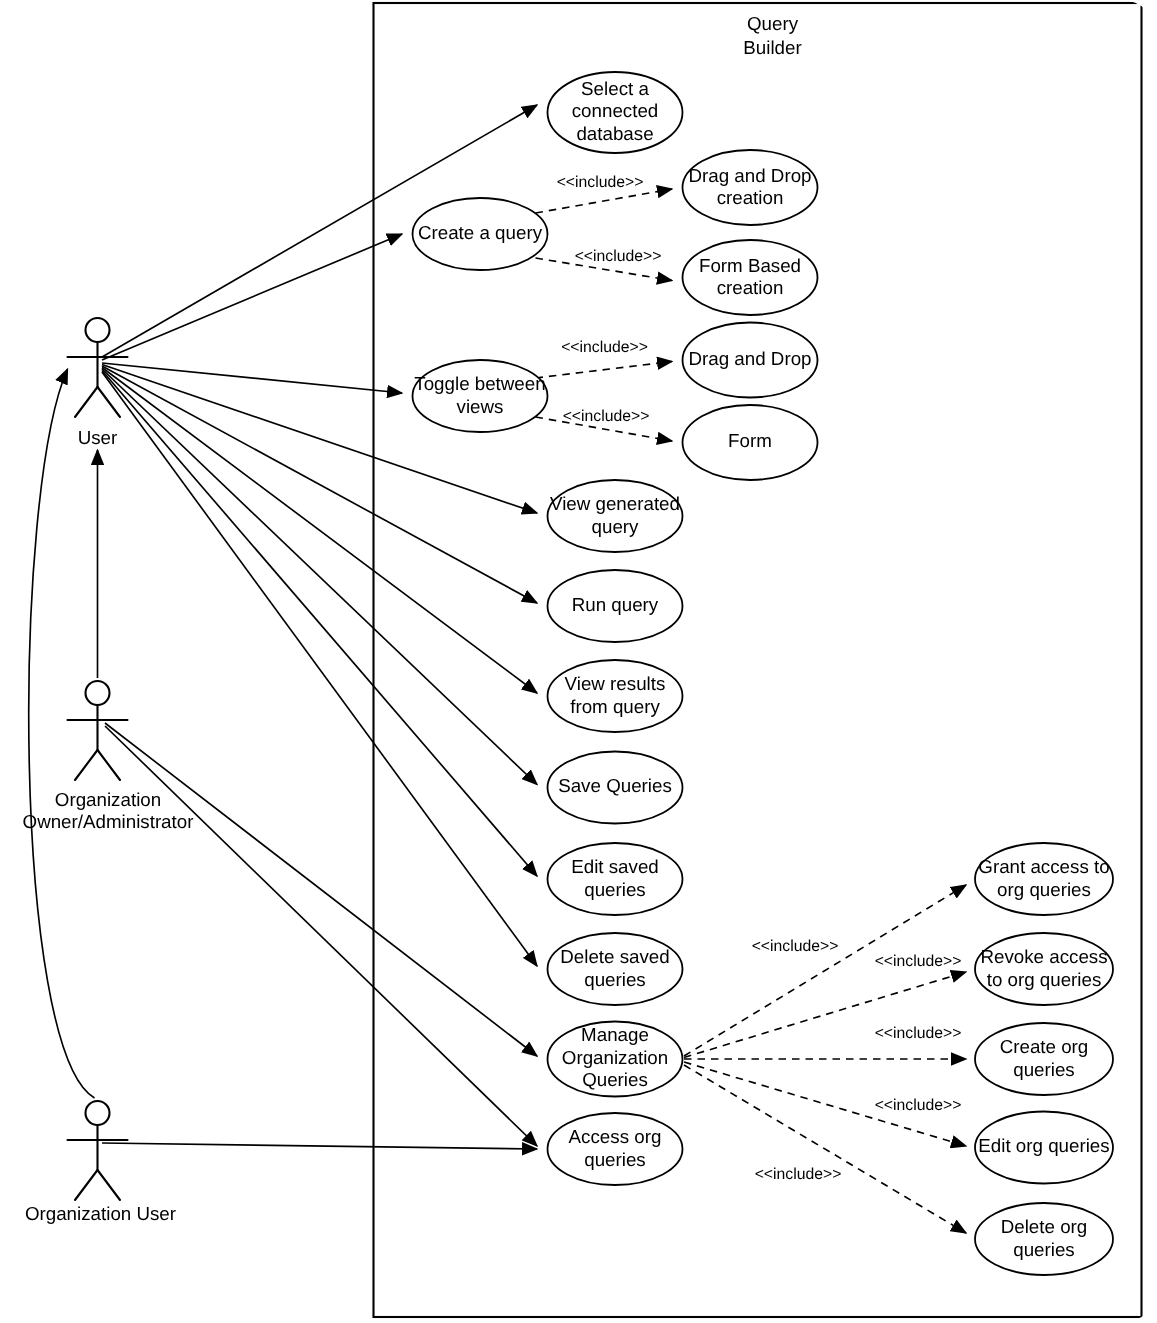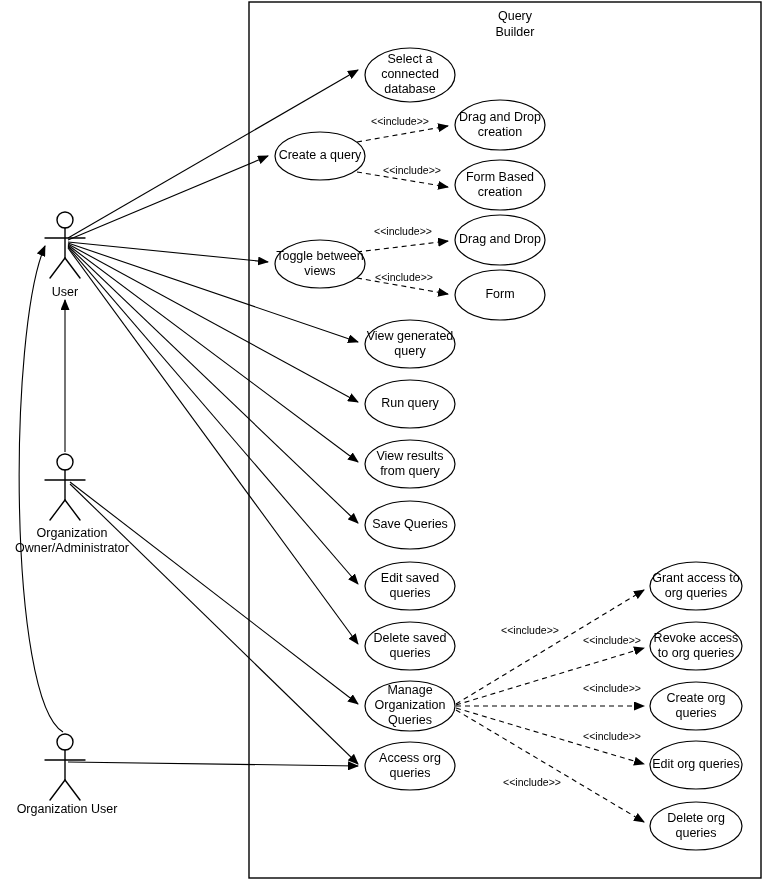--- a/index.html
+++ b/index.html
@@ -8,20 +8,21 @@
     padding: 0;
     background: #ffffff;
   }
   #diagram-root {
     position: relative;
     width: 771px;
     height: 882px;
     background: #ffffff;
     font-family: "Liberation Sans", sans-serif;
     overflow: hidden;
+    border-radius: 23px;
   }
   #uml-svg {
     position: absolute;
     top: 0;
     left: 0;
     width: 771px;
     height: 882px;
   }
   .boundary-rect {
     fill: none;

